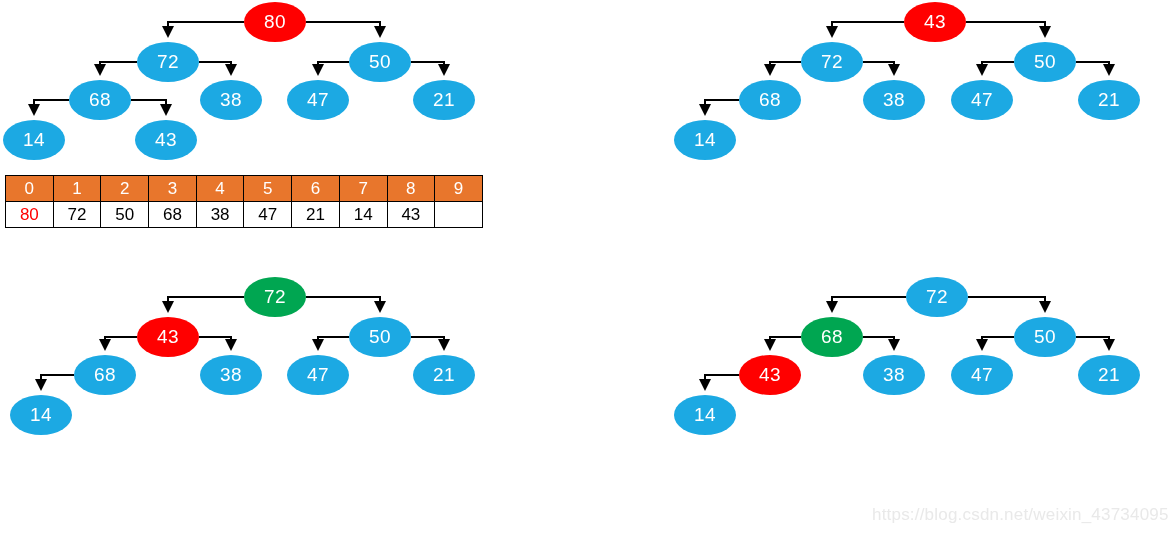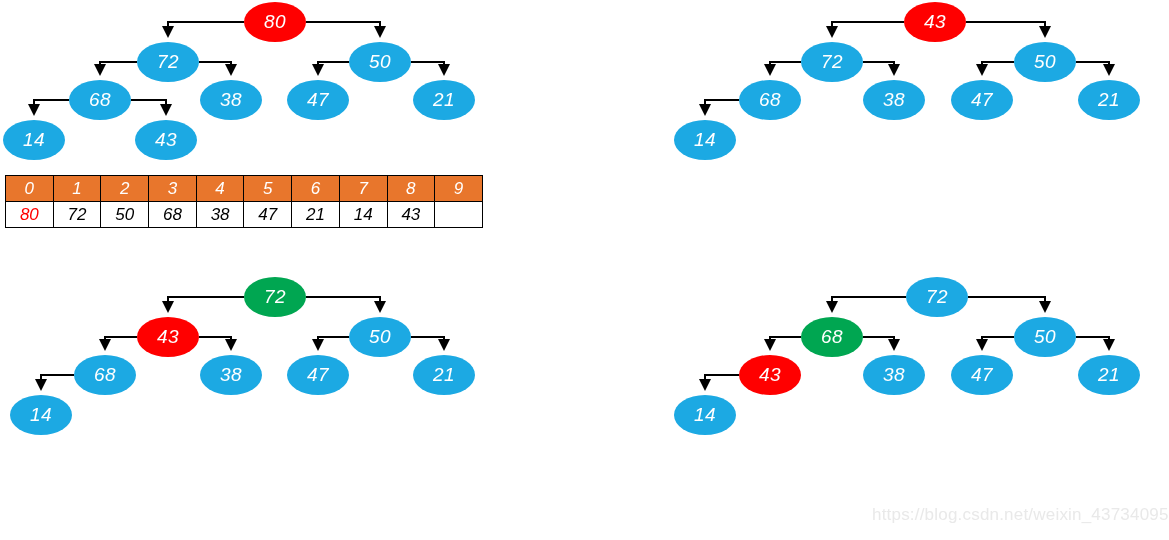--- a/index.html
+++ b/index.html
@@ -1,19 +1,19 @@
 <!DOCTYPE html>
 <html><head>
 <meta charset="utf-8">
 <style>
   html,body{margin:0;padding:0;background:#ffffff;}
   body{width:1169px;height:540px;position:relative;overflow:hidden;
        font-family:"Liberation Sans", sans-serif;}
 
-  .panel{position:absolute;font-style:italic;}
+  .panel{position:absolute;}
   #panel-tl{left:0;top:0;width:500px;height:270px;}
   #panel-tr{left:660px;top:0;width:509px;height:270px;}
   #panel-bl{left:0;top:275px;width:500px;height:265px;}
   #panel-br{left:660px;top:275px;width:509px;height:265px;}
 
   .tree{position:absolute;left:0;top:0;width:100%;height:175px;}
   .tree svg{position:absolute;left:0;top:0;overflow:visible;}
 
   .node{position:absolute;border-radius:50%;
         display:flex;align-items:center;justify-content:center;

